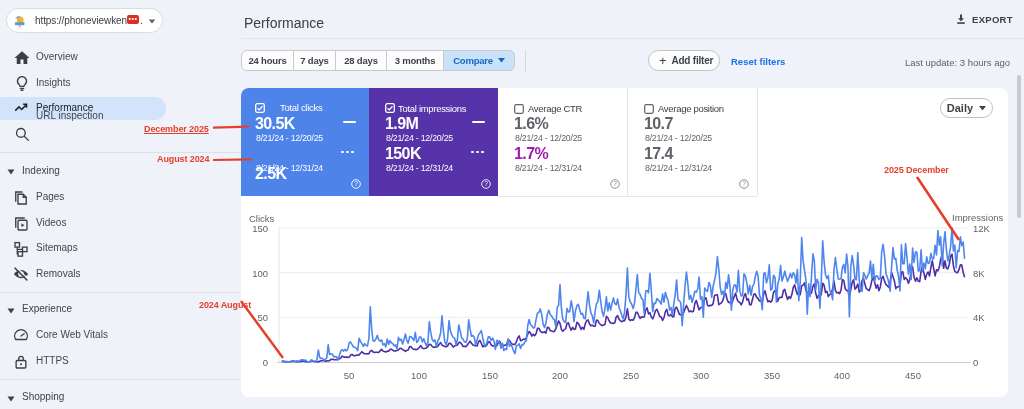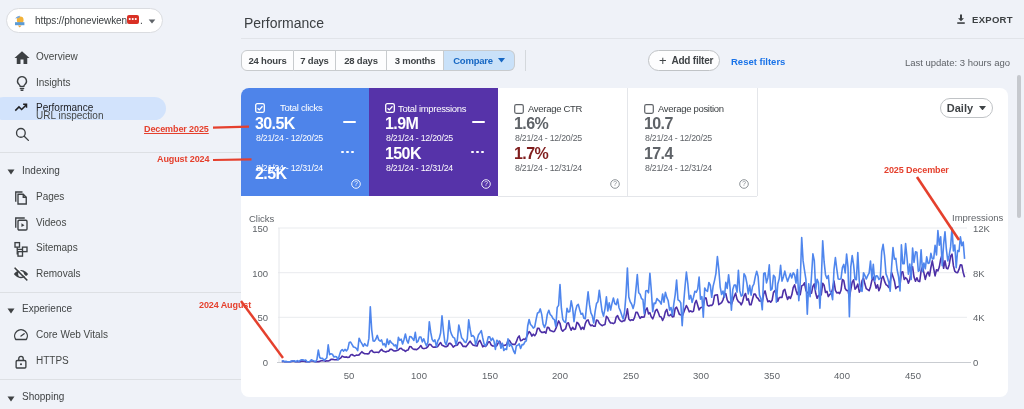--- a/index.html
+++ b/index.html
@@ -230,21 +230,21 @@
       <circle cx="5" cy="5" r="4.3" fill="none" stroke="#fff" stroke-width="0.9"></circle>
       <text x="5" y="7.3" font-size="6.5" fill="#fff" text-anchor="middle" font-family="Liberation Sans">?</text>
     </svg>
 
   <svg class="abs" style="left:514px;top:104px;" width="10" height="10" viewBox="0 0 10 10">
       <rect x="0.7" y="0.7" width="8.6" height="8.6" rx="1.5" fill="none" stroke="#5f6368" stroke-width="1.2"></rect>
     </svg>
   <div class="abs cardlabel gt1" style="left:528px;top:102.5px;color:#3c4043;">Average CTR</div>
   <div class="abs cardbig" style="left:514px;top:115px;color:#5f6368;">1.6%</div>
   <div class="abs carddate gt2" style="left:515px;top:133px;">8/21/24 - 12/20/25</div>
-  <div class="abs cardbig" style="left:514px;top:145px;color:#7f1d1d;">1.7%</div>
+  <div class="abs cardbig" style="left:514px;top:145px;color:#a21caf;">1.7%</div>
   <div class="abs carddate gt2" style="left:515px;top:163px;">8/21/24 - 12/31/24</div>
   <svg class="abs" style="left:610px;top:179px;" width="10" height="10" viewBox="0 0 10 10">
       <circle cx="5" cy="5" r="4.3" fill="none" stroke="#80868b" stroke-width="0.9"></circle>
       <text x="5" y="7.3" font-size="6.5" fill="#80868b" text-anchor="middle" font-family="Liberation Sans">?</text>
     </svg>
 
   <svg class="abs" style="left:644px;top:104px;" width="10" height="10" viewBox="0 0 10 10">
       <rect x="0.7" y="0.7" width="8.6" height="8.6" rx="1.5" fill="none" stroke="#5f6368" stroke-width="1.2"></rect>
     </svg>
   <div class="abs cardlabel gt1" style="left:658px;top:102.5px;color:#3c4043;">Average position</div>

